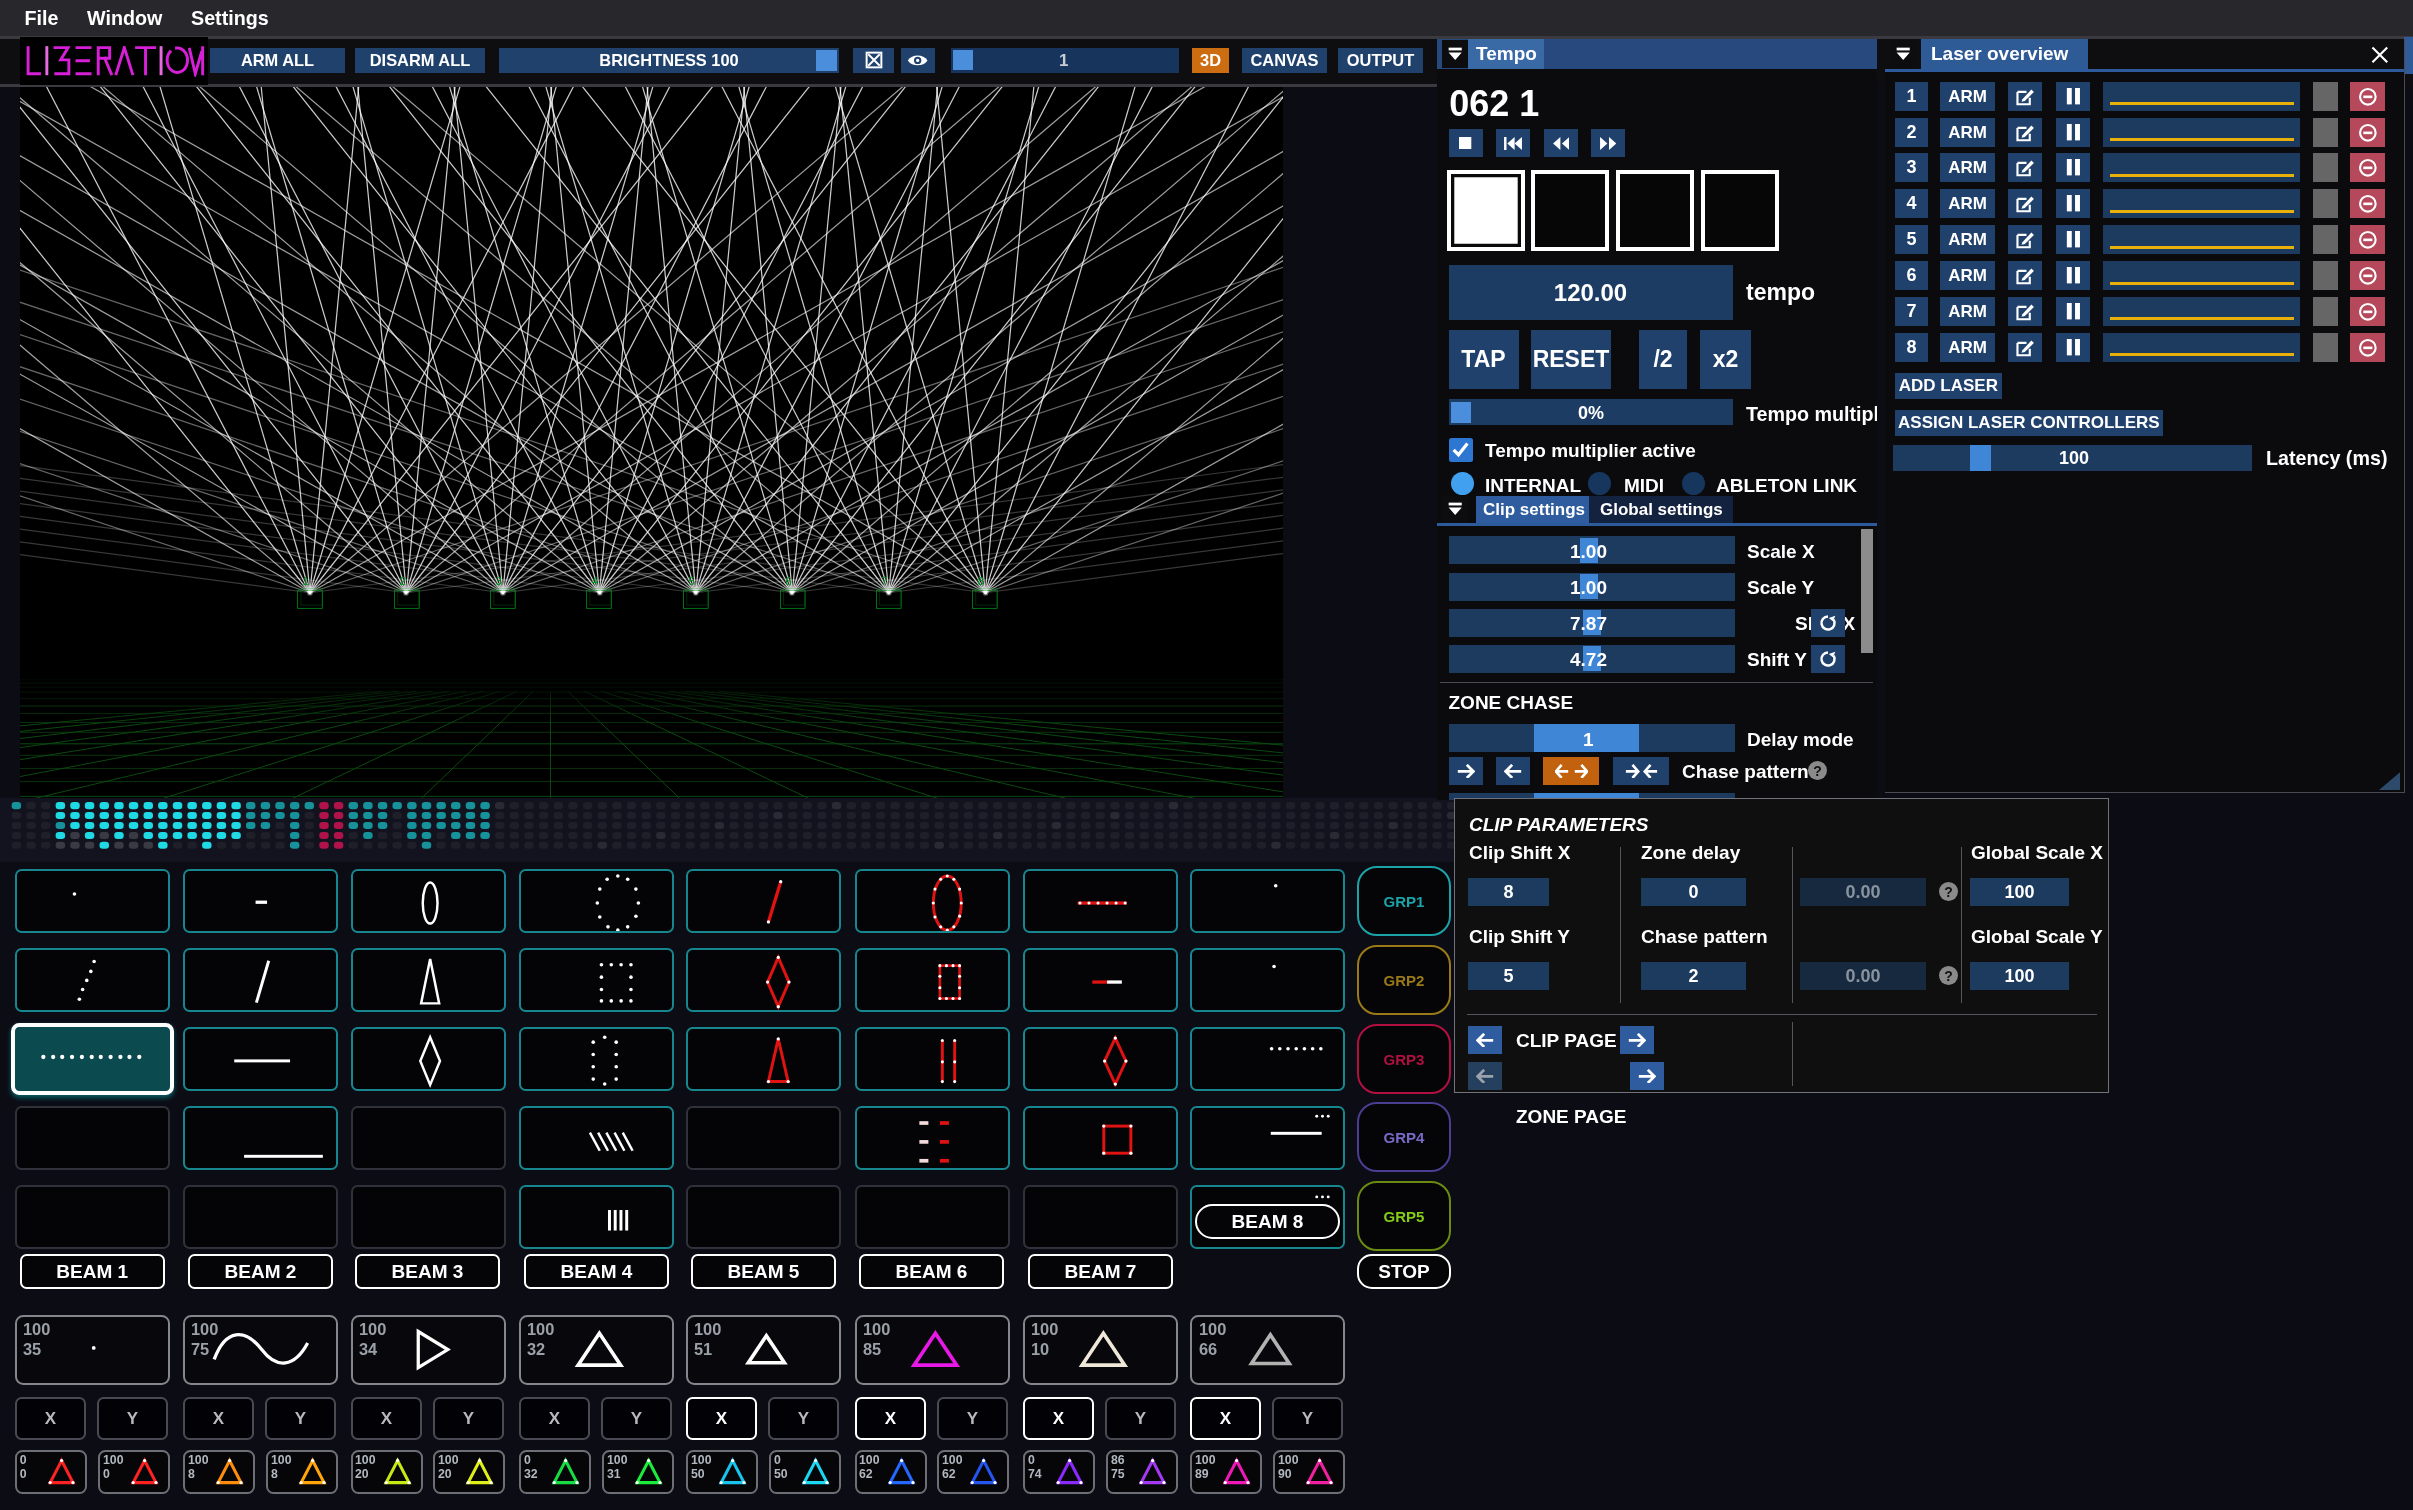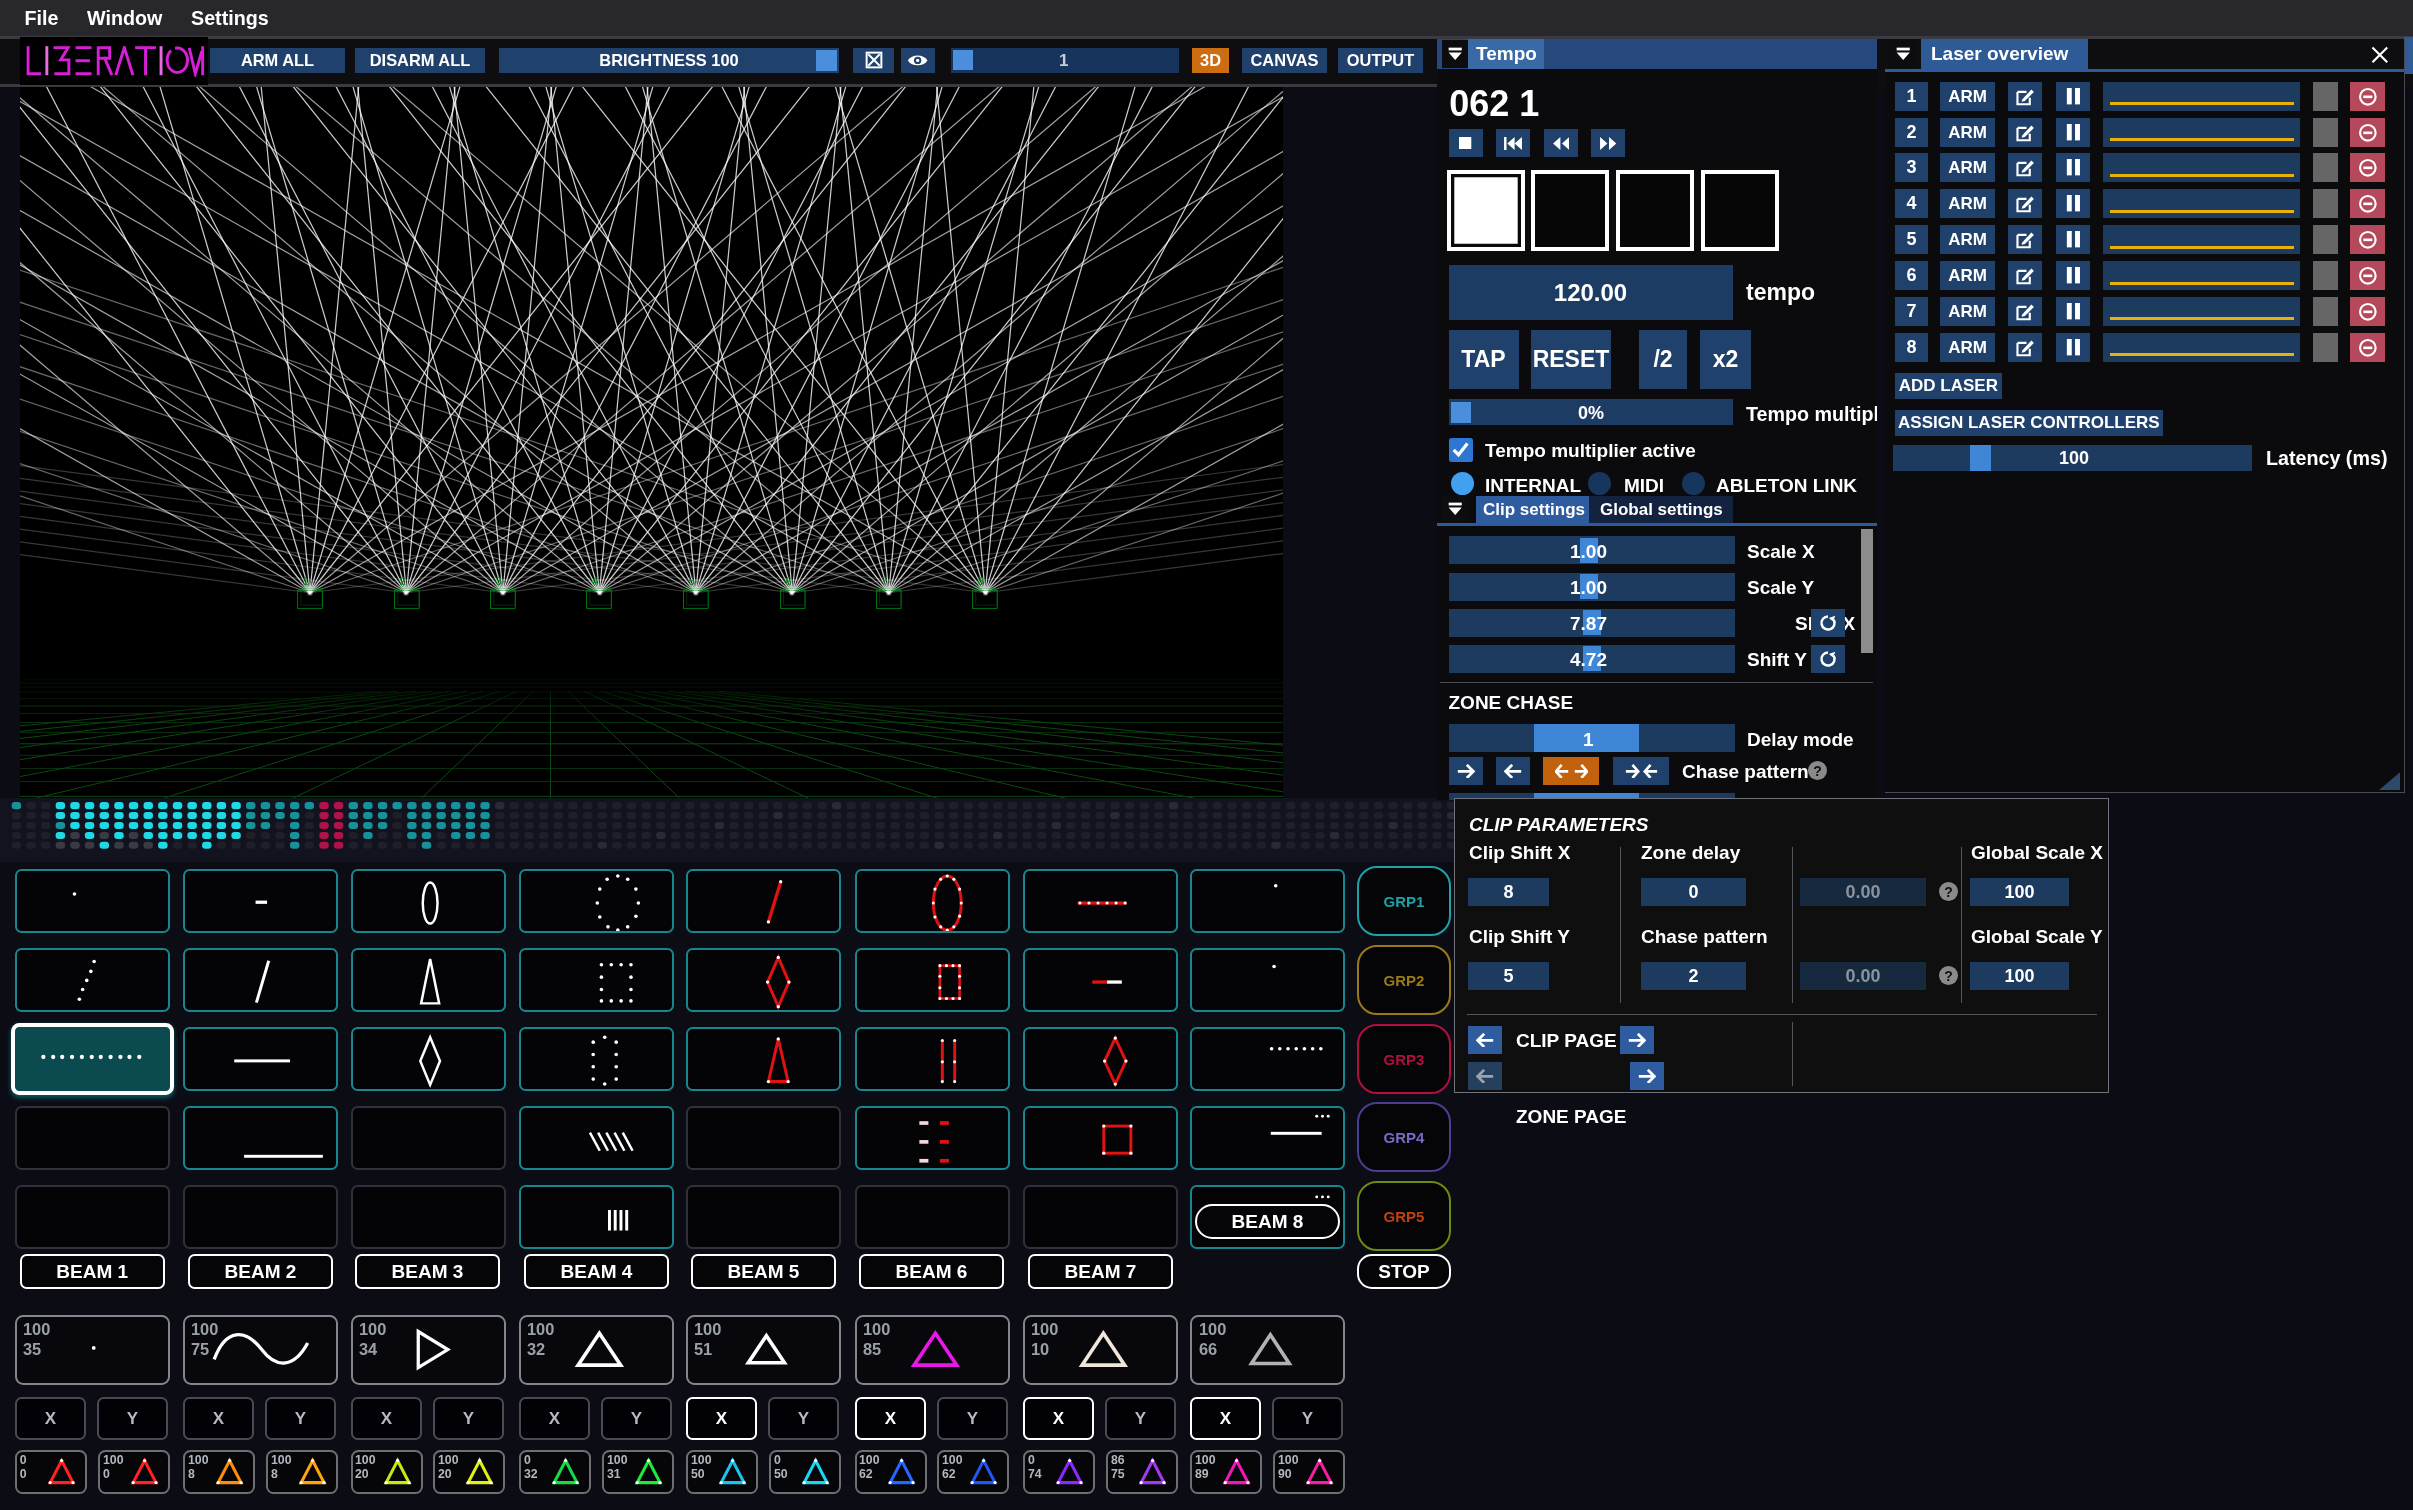--- a/index.html
+++ b/index.html
@@ -1004,21 +1004,21 @@
 <div class="cell" style="left:1190px;top:1185px;"><svg width="151" height="60" viewBox="0 0 184 73">
       <rect x="88" y="37" width="64" height="3.6" fill="#fff"></rect>
       <circle cx="152" cy="12" r="1.8" fill="#fff"></circle>
       <circle cx="159" cy="12" r="1.8" fill="#fff"></circle>
       <circle cx="166" cy="12" r="1.8" fill="#fff"></circle>
     </svg></div>
 <div class="grp" style="left:1357px;top:866px;border-color:#1ba3a8;color:#1ba3a8;">GRP1</div>
 <div class="grp" style="left:1357px;top:945px;border-color:#9a7a18;color:#9a7a18;">GRP2</div>
 <div class="grp" style="left:1357px;top:1024px;border-color:#b01040;color:#b01040;">GRP3</div>
 <div class="grp" style="left:1357px;top:1102px;border-color:#4a3d92;color:#7a6ac8;">GRP4</div>
-<div class="grp" style="left:1357px;top:1181px;border-color:#6a8a10;color:#c2410c;">GRP5</div>
+<div class="grp" style="left:1357px;top:1181px;border-color:#6a8a10;color:#84cc16;">GRP5</div>
 <div class="beam" style="left:19.7px;top:1254px;">BEAM 1</div>
 <div class="beam" style="left:188px;top:1254px;">BEAM 2</div>
 <div class="beam" style="left:355px;top:1254px;">BEAM 3</div>
 <div class="beam" style="left:524px;top:1254px;">BEAM 4</div>
 <div class="beam" style="left:691px;top:1254px;">BEAM 5</div>
 <div class="beam" style="left:859px;top:1254px;">BEAM 6</div>
 <div class="beam" style="left:1028px;top:1254px;">BEAM 7</div>
 <div class="beam" style="left:1195px;top:1204px;border-radius:21px;">BEAM 8</div>
 <div class="beam" style="left:1357px;top:1254px;width:94px;border-radius:15px;">STOP</div>
 <div class="thumb" style="left:14.8px;top:1315px;"></div>

